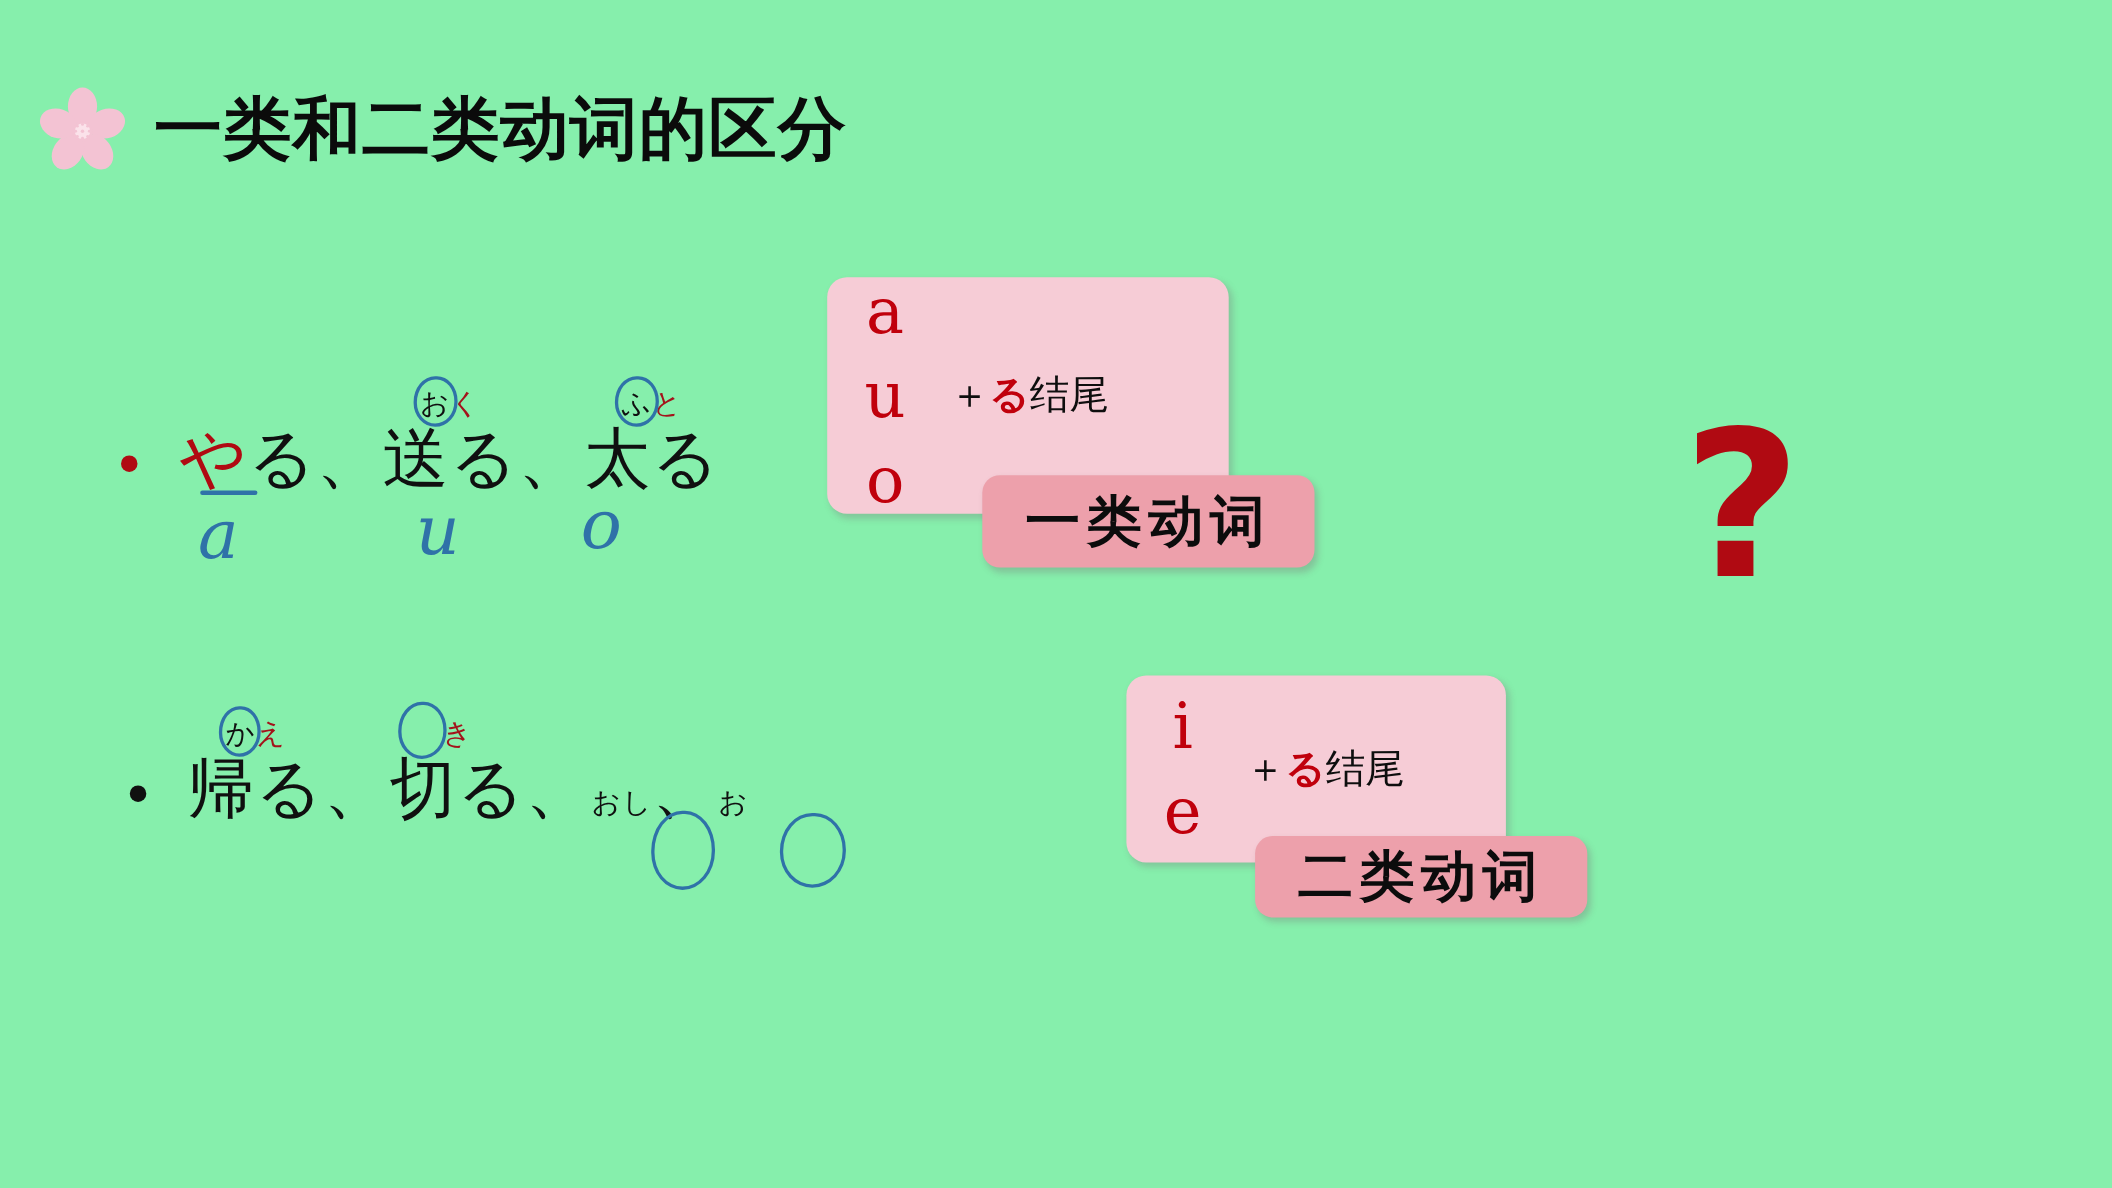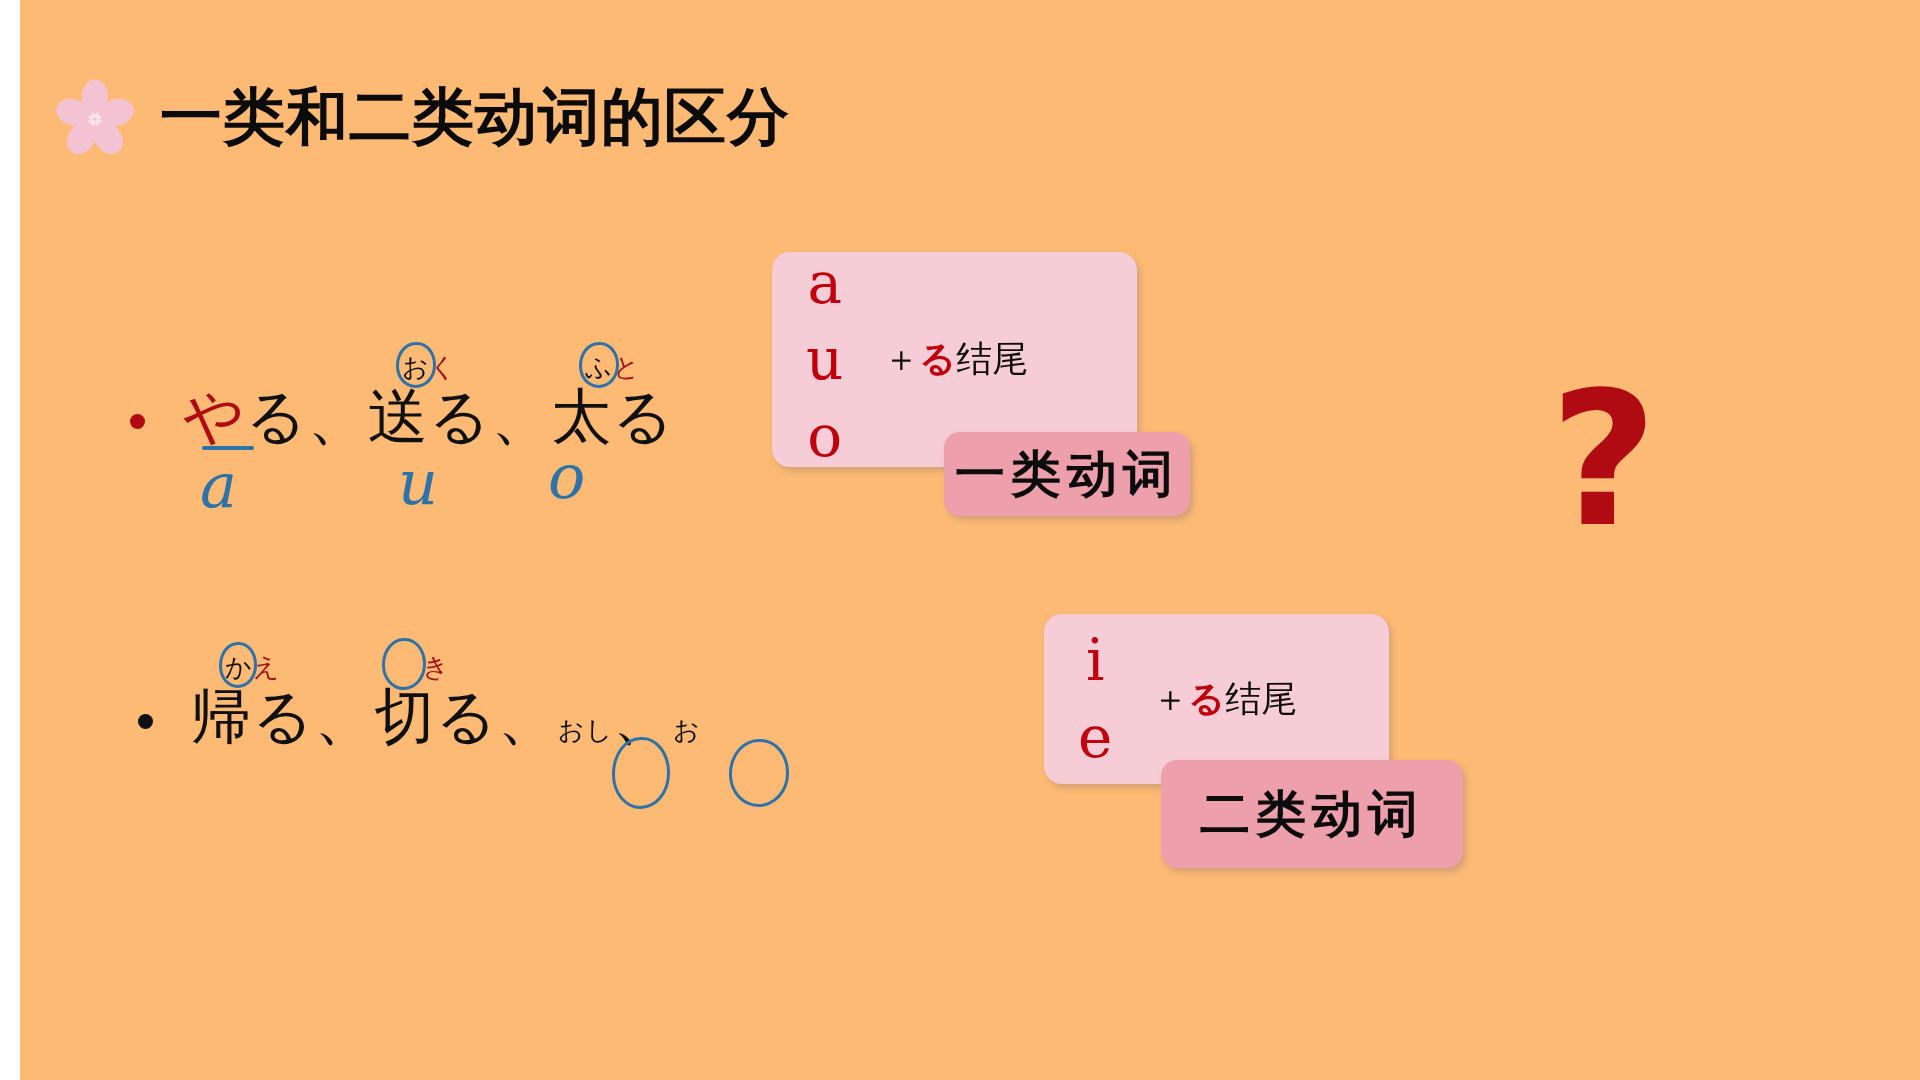--- a/index.html
+++ b/index.html
@@ -10,22 +10,21 @@
   body {
     width: 1920px;
     height: 1080px;
     overflow: hidden;
     font-family: "Liberation Serif", "DejaVu Serif", serif;
     position: relative;
   }
   #slide {
     position: absolute;
     inset: 0;
-    background: #fdba74;
-    margin-left: 20px;
+    background: #86efac;
   }
 
   
   #title-row {
     position: absolute;
     left: 36px;
     top: 78px;
     display: flex;
     align-items: center;
     gap: 26px;
@@ -248,21 +247,21 @@
     <span class="vowel-stack">
       <span>a</span>
       <span>u</span>
       <span>o</span>
     </span>
     <span class="rule-text">
       <span class="plus">＋</span><span class="ru">る</span><span>结尾</span>
     </span>
   </div>
 
-  <div class="type-label" style="left:924px; top:432px; width:246px; height:84px;">一类动词</div>
+  <div class="type-label" style="left:893px; top:432px; width:302px; height:84px;">一类动词</div>
 
   <div class="verb-row" style="left:118px; top:650px;">
     <span class="bullet-dot black"></span>
 
     <span class="ruby-word">
       <span class="ruby-top">か<span class="red">え</span></span>
       <span class="ink-circle" style="width:32px;height:40px;left:28px;top:-8px;"></span>
       <span class="ruby-base">帰る</span>
     </span>
     <span class="sep">、</span>
@@ -291,17 +290,17 @@
   <div class="rule-box" style="left:1024px; top:614px; width:345px; height:170px;">
     <span class="vowel-stack">
       <span>i</span>
       <span>e</span>
     </span>
     <span class="rule-text">
       <span class="plus">＋</span><span class="ru">る</span><span>结尾</span>
     </span>
   </div>
 
-  <div class="type-label" style="left:1141px; top:760px; width:302px; height:108px;">二类动词</div>
+  <div class="type-label" style="left:1141px; top:760px; width:302px; height:74px;">二类动词</div>
 
   <div id="question-mark">?</div>
 
 </div>
 
 </body></html>

